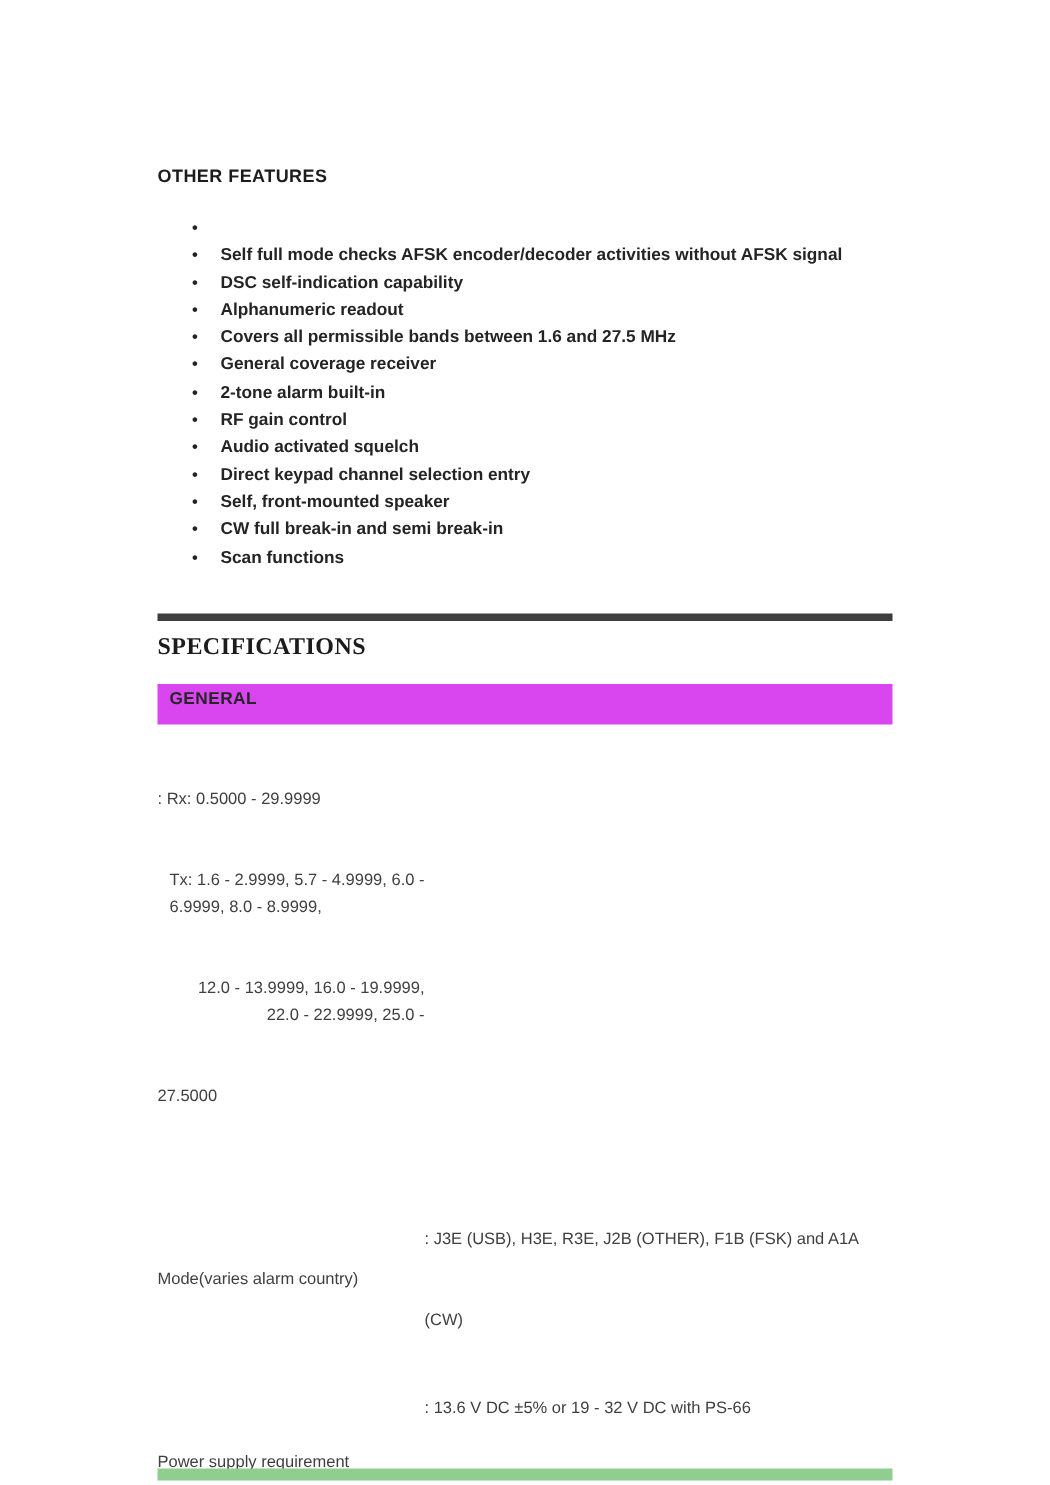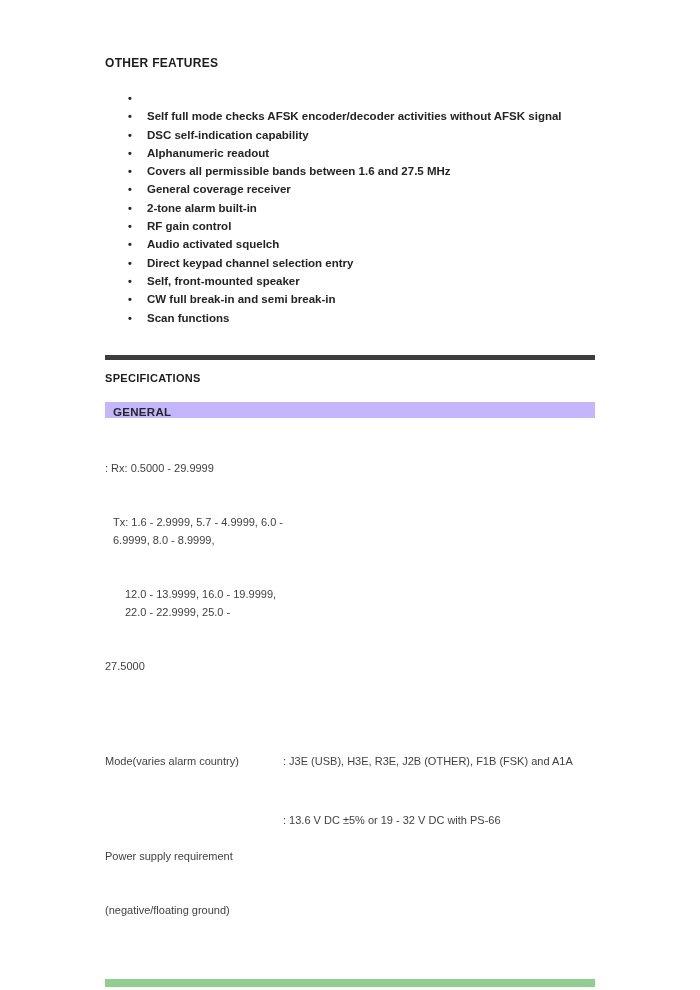--- a/index.html
+++ b/index.html
@@ -2,40 +2,40 @@
 <html><head>
 <meta charset="utf-8">
 <style>
   html,body{margin:0;padding:0;}
   body{
     width:700px;height:990px;background:#ffffff;position:relative;overflow:hidden;
     font-family:"Liberation Sans","DejaVu Sans",sans-serif;color:#3f3f3f;
   }
   .content{position:absolute;left:105px;top:0;width:490px;}
   .h1{
-    margin-top:56px;font-size:12px;font-weight:bold;color:#1c1c1c;
+    margin-top:110px;font-size:12px;font-weight:bold;color:#1c1c1c;
     letter-spacing:.3px;line-height:14px;
   }
   .features{margin-top:19px;}
   .feat-item{display:flex;line-height:18.3px;font-size:11.5px;font-weight:bold;color:#242424;}
   .feat-bullet{width:19px;margin-left:23px;font-size:11px;flex:0 0 auto;}
   .rule{margin-top:28px;height:5px;background:#3d3d3d;}
-  .h2{margin-top:11px;font-size:11px;font-weight:bold;color:#1c1c1c;letter-spacing:.3px;line-height:14px;}
+  .h2{margin-top:11px;font-size:16px;font-weight:bold;color:#1c1c1c;letter-spacing:.3px;line-height:14px;font-family:Liberation Serif, serif;}
   .secbar{
-    margin-top:17px;height:16px;background:#c4b5fd;
+    margin-top:17px;height:27px;background:#d946ef;
     font-size:11.5px;font-weight:bold;color:#262626;
     line-height:20px;padding-left:8px;box-sizing:border-box;letter-spacing:.3px;
   }
   .spectable{margin-top:5px;}
   .srow{display:grid;grid-template-columns:178px 1fr;margin-bottom:5px;}
   .srow.vcenter{align-items:center;}
   .lbl,.val{font-size:11px;line-height:18px;color:#3f3f3f;}
   .val div,.lbl div,.val,.lbl{white-space:pre-wrap;}
   .ind-a{padding-left:8px;}
-  .ind-b{padding-left:20px;}
+  .ind-b{padding-left:20px;text-align:right;}
   .lblstar{color:#d02330;font-weight:bold;}
   .bottom-cut{position:absolute;left:105px;top:979px;width:490px;height:8px;background:#8fce8f;}
 </style>
 </head>
 <body>
 
 <div class="content">
 
   <div class="h1">OTHER FEATURES</div>
 
@@ -107,20 +107,21 @@
         <div class="ind-a">Tx: 1.6 - 2.9999, 5.7 - 4.9999, 6.0 - 6.9999, 8.0 - 8.9999,</div>
         <div class="ind-b">12.0 - 13.9999, 16.0 - 19.9999, 22.0 - 22.9999, 25.0 -</div>
         <div>27.5000</div>
       </div>
     </div>
 
     <div class="srow vcenter">
       <div class="lbl">Mode(varies alarm country)</div>
       <div class="val">
         <div>: J3E (USB), H3E, R3E, J2B (OTHER), F1B (FSK) and A1A</div>
+        <div>(CW)</div>
       </div>
     </div>
 
 
     <div class="srow">
       <div class="lbl">
         <div>Power supply requirement</div>
         <div>(negative/floating ground)</div>
       </div>
       <div class="val">: 13.6 V DC ±5% or 19 - 32 V DC with PS-66</div>

